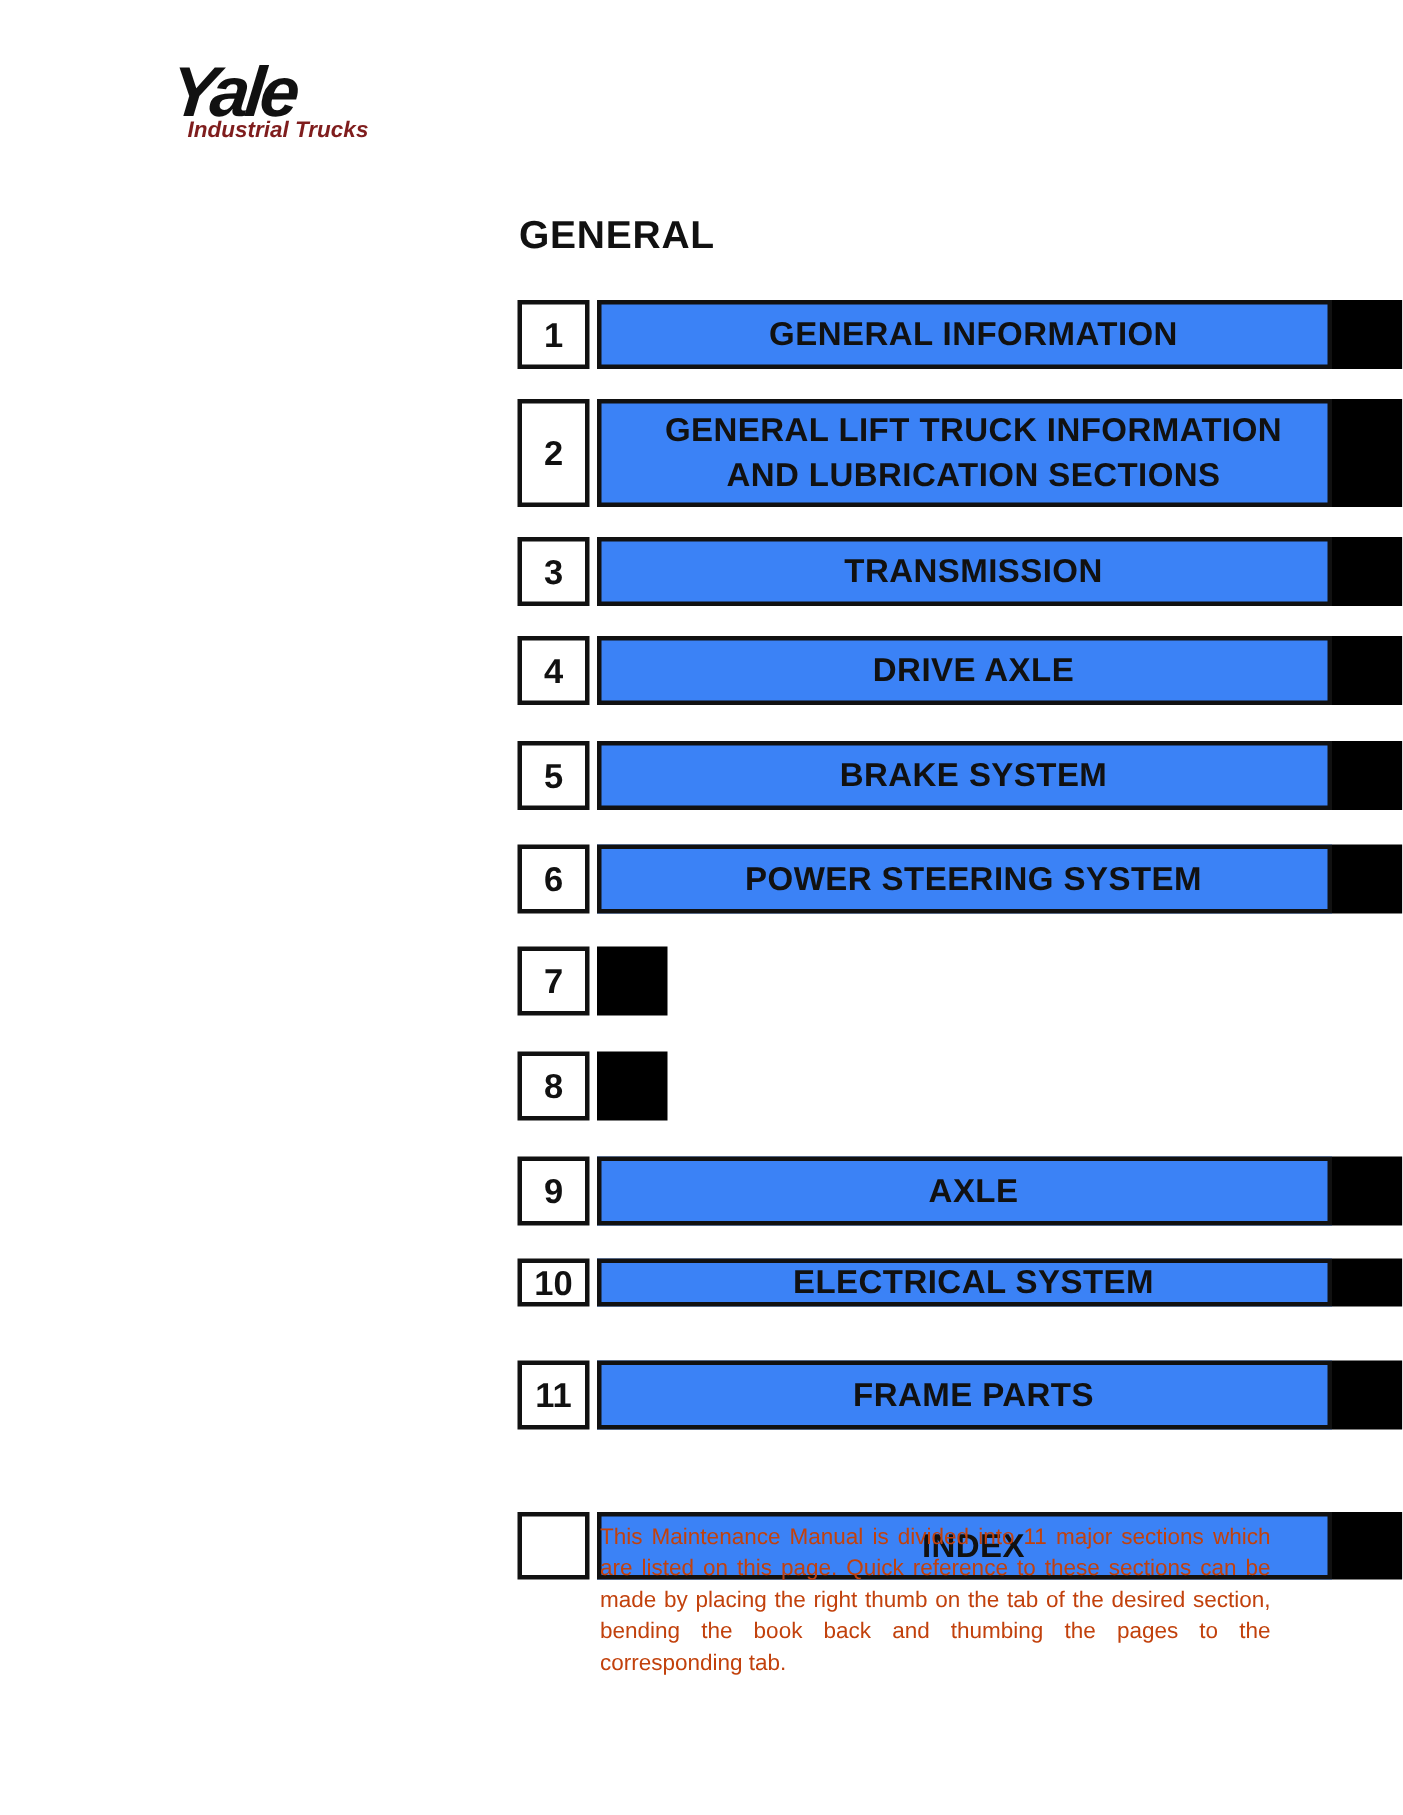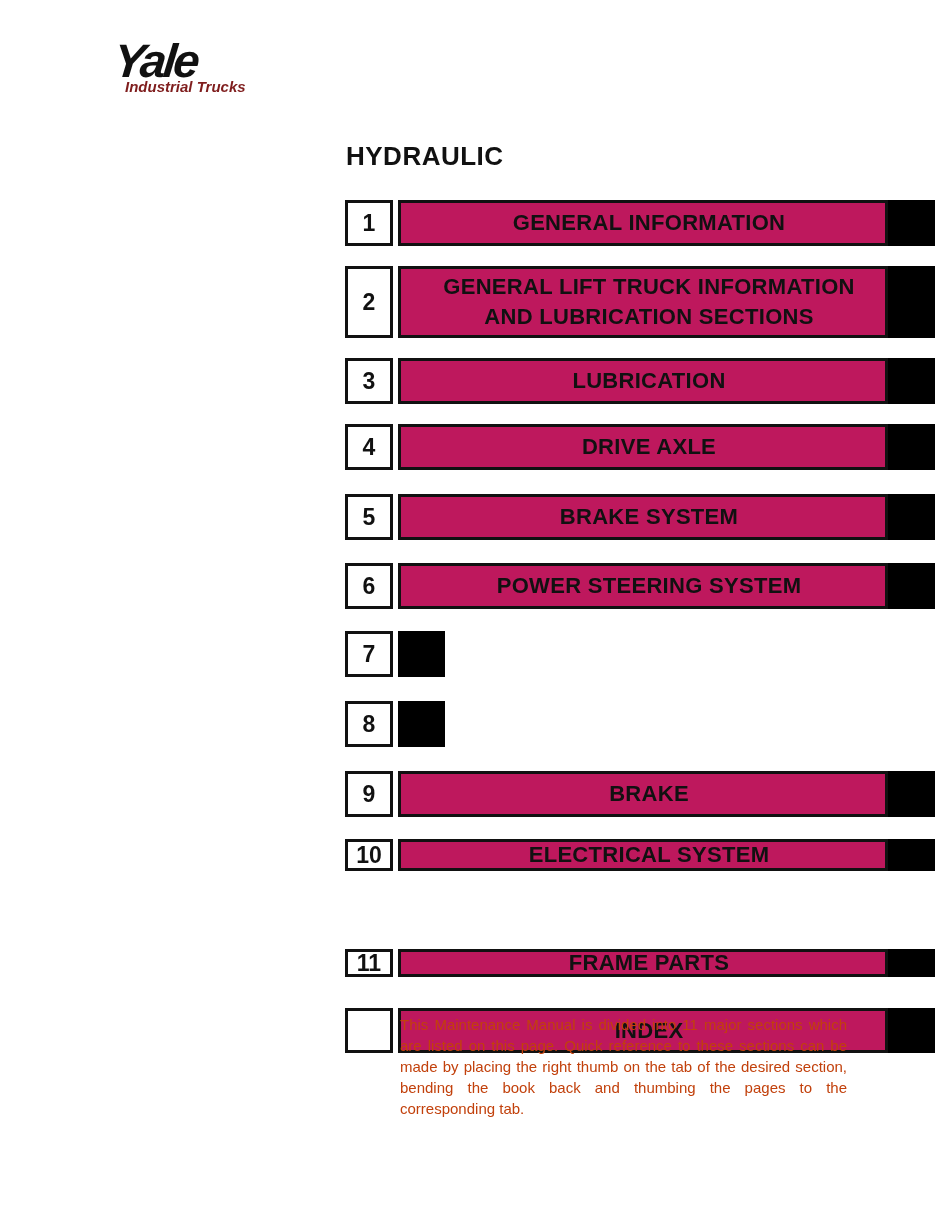--- a/index.html
+++ b/index.html
@@ -46,21 +46,21 @@
     width:42px;
     border:3px solid #111111;
     background:#ffffff;
     margin-right:5px;
     display:flex; align-items:center; justify-content:center;
     font-weight:bold; font-size:23px;
   }
   .labelbox {
     flex:1 1 auto;
     border:3px solid #111111;
-    background:#be185d;
+    background:#3b82f6;
     display:flex; flex-direction:column;
     align-items:center; justify-content:center;
     font-weight:bold; font-size:22px; line-height:30px;
     text-align:center;
     letter-spacing:0.3px;
     padding-left:12px;
   }
   .tab {
     flex:0 0 auto;
     width:47px;
@@ -78,21 +78,21 @@
   }
 </style>
 </head>
 <body>
 
 <div class="page">
 
   <div class="logo-brand">Yale</div>
   <div class="logo-tagline">Industrial Trucks</div>
 
-  <h1 class="heading">HYDRAULIC</h1>
+  <h1 class="heading">GENERAL</h1>
 
   <div class="section-row" style="top:200px;height:46px;">
     <div class="numbox">1</div>
     <div class="labelbox">
         <span>GENERAL INFORMATION</span>
       </div>
     <div class="tab"></div>
   </div>
 
   <div class="section-row" style="top:266px;height:72px;">
@@ -100,21 +100,21 @@
     <div class="labelbox">
         <span>GENERAL LIFT TRUCK INFORMATION</span>
         <span>AND LUBRICATION SECTIONS</span>
       </div>
     <div class="tab"></div>
   </div>
 
   <div class="section-row" style="top:358px;height:46px;">
     <div class="numbox">3</div>
     <div class="labelbox">
-        <span>LUBRICATION</span>
+        <span>TRANSMISSION</span>
       </div>
     <div class="tab"></div>
   </div>
 
   <div class="section-row" style="top:424px;height:46px;">
     <div class="numbox">4</div>
     <div class="labelbox">
         <span>DRIVE AXLE</span>
       </div>
     <div class="tab"></div>
@@ -142,34 +142,34 @@
   </div>
 
   <div class="section-row" style="top:701px;height:46px;">
     <div class="numbox">8</div>
     <div class="tab"></div>
   </div>
 
   <div class="section-row" style="top:771px;height:46px;">
     <div class="numbox">9</div>
     <div class="labelbox">
-        <span>BRAKE</span>
+        <span>AXLE</span>
       </div>
     <div class="tab"></div>
   </div>
 
   <div class="section-row" style="top:839px;height:32px;">
     <div class="numbox">10</div>
     <div class="labelbox">
         <span>ELECTRICAL SYSTEM</span>
       </div>
     <div class="tab"></div>
   </div>
 
-  <div class="section-row" style="top:949px;height:28px;justify-content:space-between;">
+  <div class="section-row" style="top:907px;height:46px;justify-content:space-between;">
     <div class="numbox">11</div>
     <div class="labelbox">
         <span>FRAME PARTS</span>
       </div>
     <div class="tab"></div>
   </div>
 
   <div class="section-row" style="top:1008px;height:45px;">
     <div class="numbox"></div>
     <div class="labelbox">

